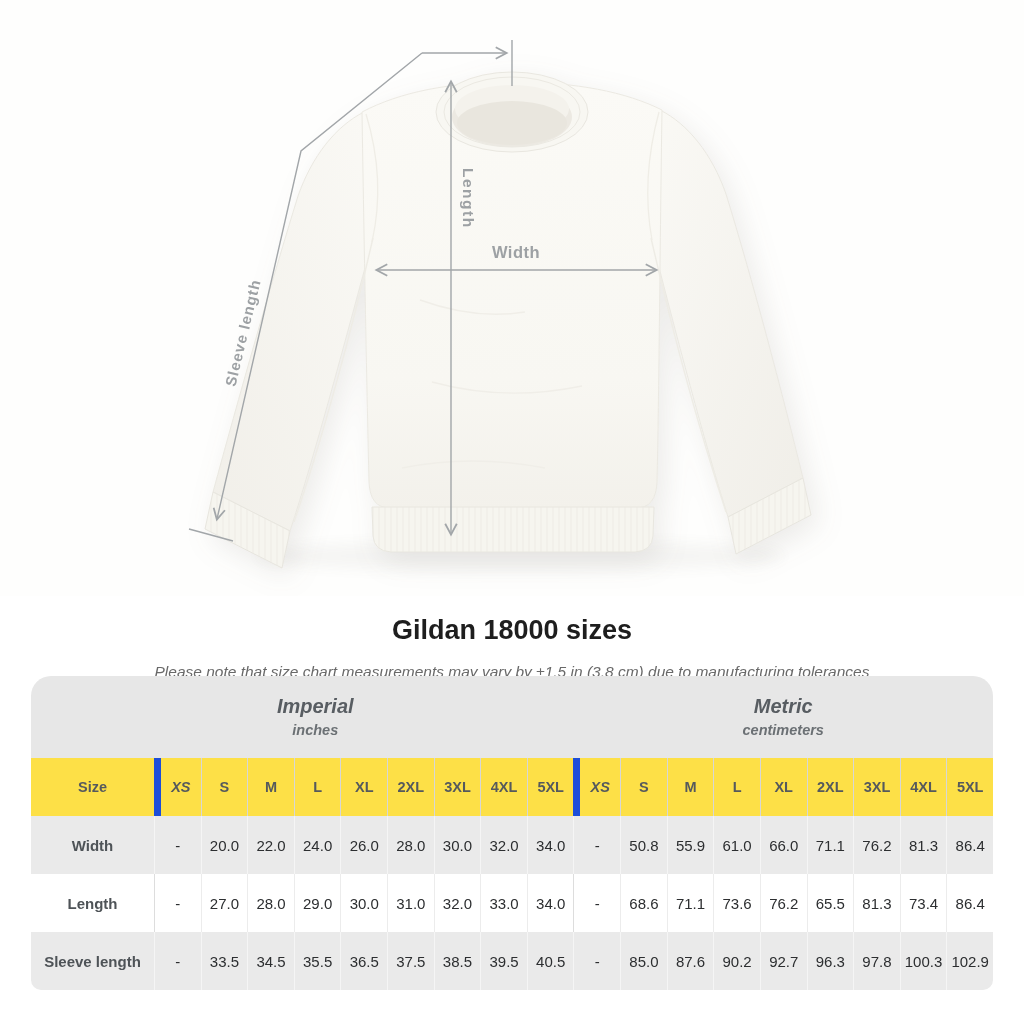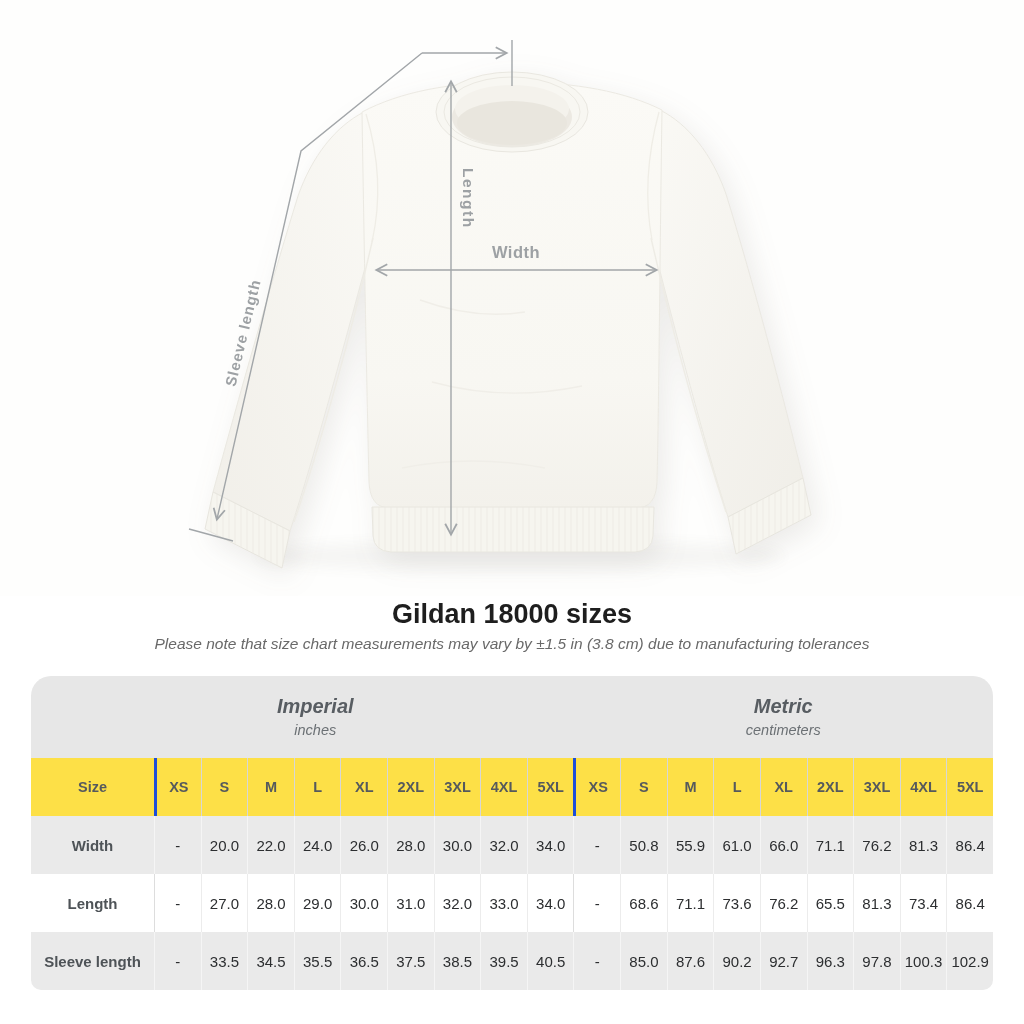--- a/index.html
+++ b/index.html
@@ -4,38 +4,38 @@
 <style>
   html,body{margin:0;padding:0;background:#ffffff;}
   .canvas{position:relative;width:1024px;height:1024px;background:#ffffff;overflow:hidden;
           font-family:"Liberation Sans", sans-serif;}
 
   
   .diagram{position:absolute;top:0;left:0;}
 
   
   .title-block{position:absolute;top:598px;left:0;width:1024px;text-align:center;}
-  .title-block h1{margin:0;font-size:27px;line-height:32px;font-weight:bold;color:#1e1e1e;}
+  .title-block h1{margin:16px;font-size:27px;line-height:32px;font-weight:bold;color:#1e1e1e;}
   .title-block .disclaimer{margin-top:4px;font-size:15.5px;line-height:20px;font-style:italic;color:#696969;text-align:center;}
 
   
   .table-wrap{position:absolute;top:676px;left:31px;width:962px;
               border-radius:20px 20px 10px 10px;overflow:hidden;}
   table{width:100%;border-collapse:separate;border-spacing:0;table-layout:fixed;}
   col.c-label{width:123px;}
   td,th{padding:0;text-align:center;vertical-align:middle;font-weight:normal;}
 
   tr.band-row td{height:82px;background:#e7e7e7;}
   td.band-imperial{padding-left:26px;}
   .unit-name{font-size:20px;font-weight:bold;font-style:italic;color:#585d62;line-height:24px;}
-  .unit-sub{font-size:14.5px;font-style:italic;color:#6b7074;line-height:19px;margin-top:3px;}
+  .unit-sub{font-size:14.5px;font-style:italic;color:#6b7074;line-height:19px;margin-top:3px;font-weight:bold;}
 
   tr.head-row th{height:58px;background:#fde047;font-size:14.5px;font-weight:bold;color:#55595d;}
   tr.head-row th + th{border-left:1px solid #d7d7d7;}
-  tr.head-row th.gb{border-left:3px solid #1d4ed8;}
+  tr.head-row th.gb{border-left:7px solid #1d4ed8;font-style:italic;}
 
   tr.data-row td{height:58px;font-size:15px;color:#2c2e30;}
   tr.data-row td.rowlabel{font-size:15px;font-weight:bold;color:#4e5357;}
   tr.gray td{background:#eaeaea;}
   tr.gray td + td{border-left:1px solid #f5f5f5;}
   tr.white-row td{background:#ffffff;}
   tr.white-row td + td{border-left:1px solid #ececec;}
   tr.white-row td.gb{border-left:1px solid #dddddd;}
 </style>
 </head>

